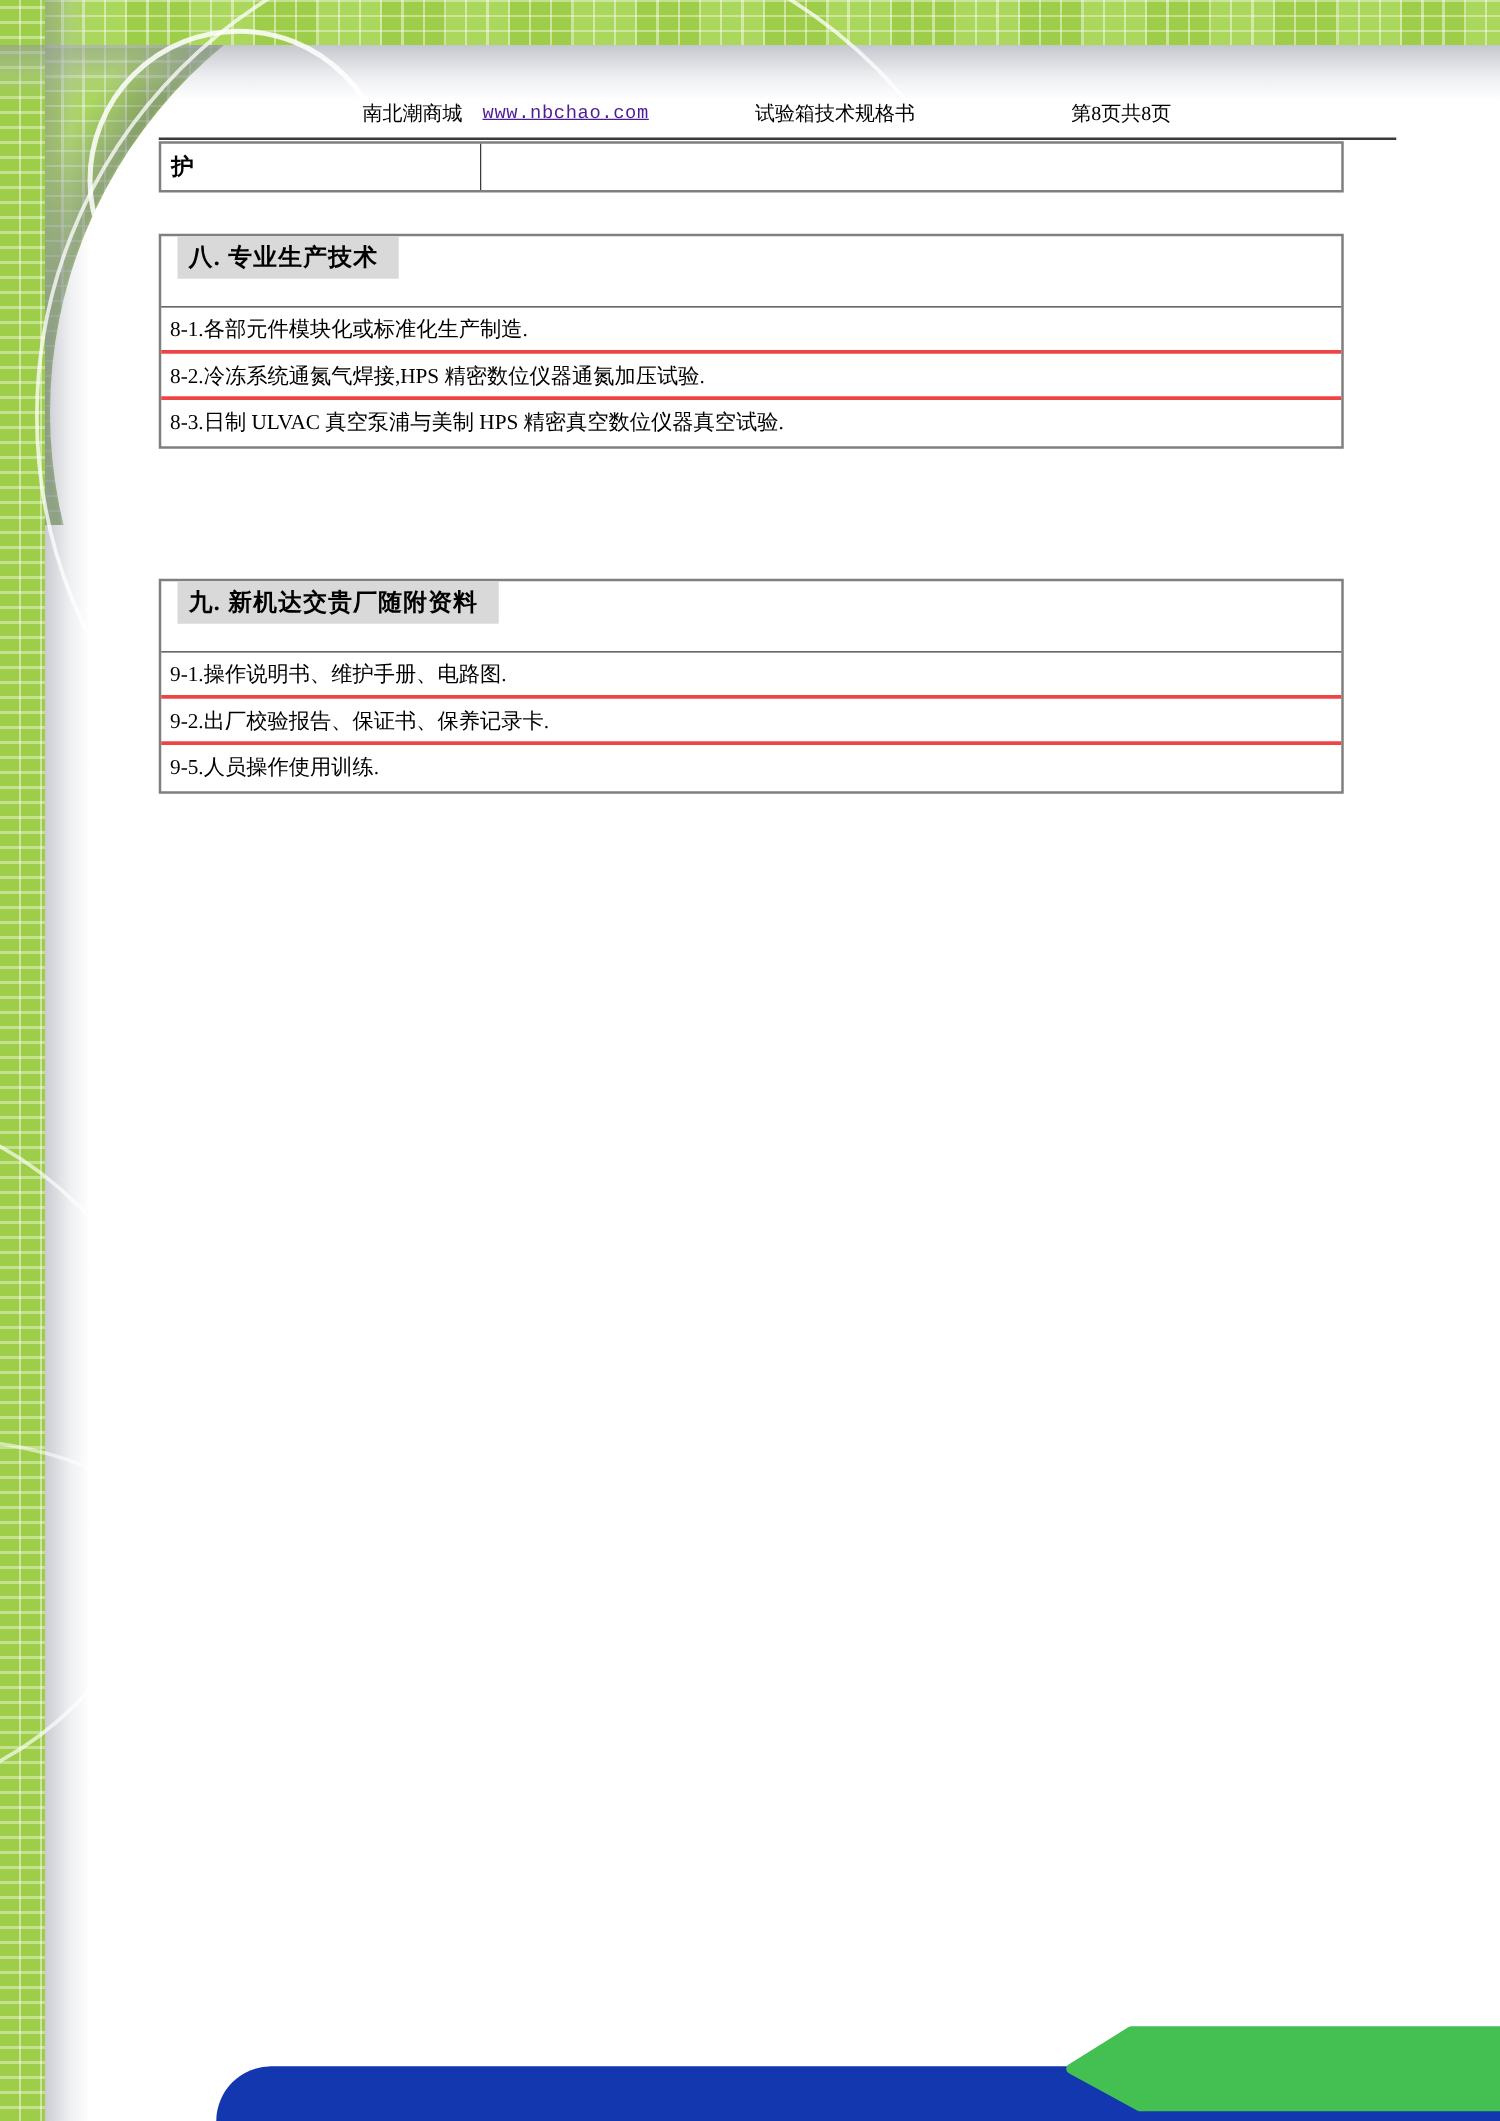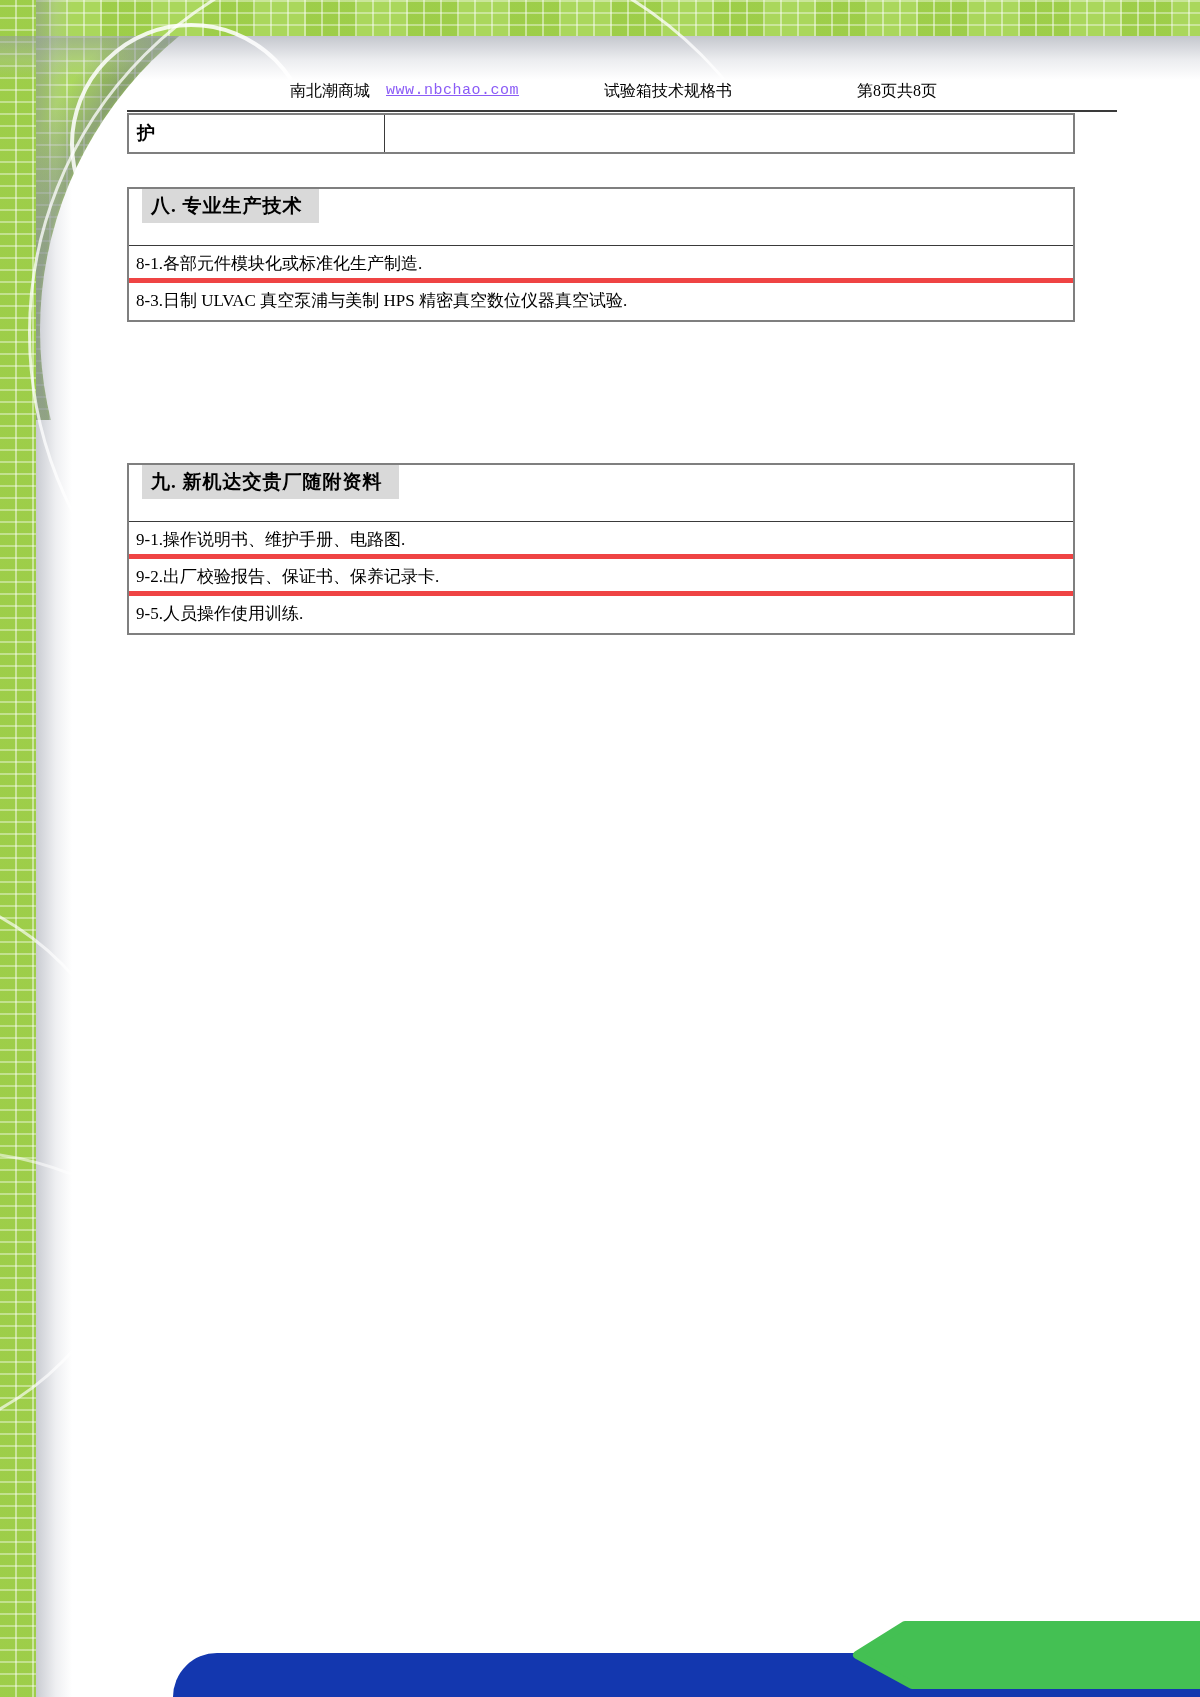--- a/index.html
+++ b/index.html
@@ -37,35 +37,35 @@
   
   .footer-blue{
     position:absolute;left:173px;top:1653px;width:1027px;height:44px;
     background:#1337af;border-top-left-radius:44px;
   }
   .footer-green-svg{position:absolute;left:0;top:1607px;width:1200px;height:90px;}
   
   .doc{position:absolute;left:0;top:1px;width:1187px;height:1697px;margin-left:12px;}
   .hdr-item{position:absolute;top:80px;font-size:16px;white-space:nowrap;}
   .hdr-site{left:278px;}
-  .hdr-link{left:374px;color:#8b5cf6;text-decoration:underline;cursor:pointer;font-family:"Liberation Mono","DejaVu Sans Mono",monospace;font-size:15px;letter-spacing:.5px;top:81px;}
+  .hdr-link{left:374px;color:#4c1d95;text-decoration:underline;cursor:pointer;font-family:"Liberation Mono","DejaVu Sans Mono",monospace;font-size:15px;letter-spacing:.5px;top:81px;}
   .hdr-doc{left:592px;text-align:center;}
   .hdr-page{left:845px;}
   .hdr-rule{position:absolute;left:115px;top:109px;width:990px;height:2px;background:#3a3a3a;}
   .tbl{position:absolute;left:115px;width:948px;border:2px solid #7f7f7f;box-sizing:border-box;background:#fff;}
   .tbl-cont{top:112px;height:41px;display:flex;}
   .tbl-cont .cell-l{width:256px;border-right:1px solid #3a3a3a;box-sizing:border-box;
     font-size:18px;font-weight:bold;padding:6px 0 0 8px;}
   .tbl-cont .cell-r{flex:1;}
   .sec-8{top:186px;}
   .sec-9{top:462px;}
   .sec-head{height:57px;border-bottom:1px solid #3a3a3a;box-sizing:border-box;display:flex;align-items:flex-start;}
   .sec-title{display:inline-block;margin-left:13px;background:#d9d9d9;
     font-size:19px;font-weight:bold;padding:4px 16px 4px 9px;letter-spacing:1px;}
-  .sec-row{height:37px;border-bottom:5px solid #ef4444;box-sizing:border-box;
+  .sec-row{height:37px;border-bottom:3px solid #ef4444;box-sizing:border-box;
     font-size:17px;line-height:36px;padding-left:7px;white-space:nowrap;overflow:hidden;}
   .sec-row:last-child{border-bottom:none;}
 </style>
 </head>
 <body>
 
 <div id="canvas">
 
   <div class="corner-green grid-green"></div>
   <div class="corner-shade"></div>
@@ -95,20 +95,21 @@
     <div class="tbl tbl-cont">
       <div class="cell-l">护</div>
       <div class="cell-r"></div>
     </div>
 
     <div class="tbl sec-8">
       <div class="sec-head">
         <span class="sec-title">八. 专业生产技术</span>
       </div>
       <div class="sec-row">8-1.各部元件模块化或标准化生产制造.</div>
+      <div class="sec-row">8-2.冷冻系统通氮气焊接,HPS 精密数位仪器通氮加压试验.</div>
       <div class="sec-row">8-3.日制 ULVAC 真空泵浦与美制 HPS 精密真空数位仪器真空试验.</div>
     </div>
 
     <div class="tbl sec-9">
       <div class="sec-head">
         <span class="sec-title">九. 新机达交贵厂随附资料</span>
       </div>
       <div class="sec-row">9-1.操作说明书、维护手册、电路图.</div>
       <div class="sec-row">9-2.出厂校验报告、保证书、保养记录卡.</div>
       <div class="sec-row">9-5.人员操作使用训练.</div>

